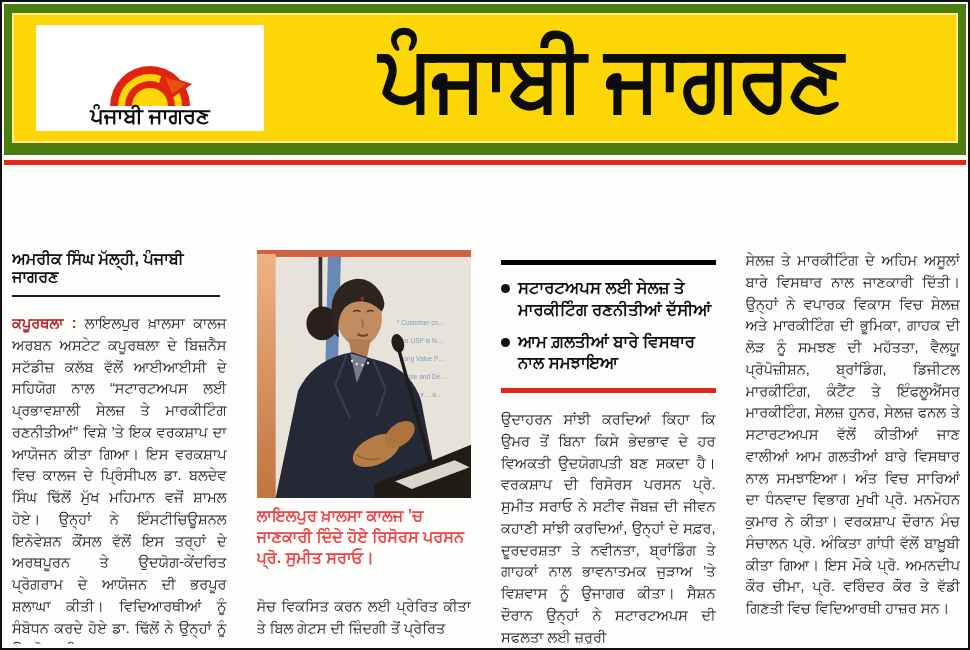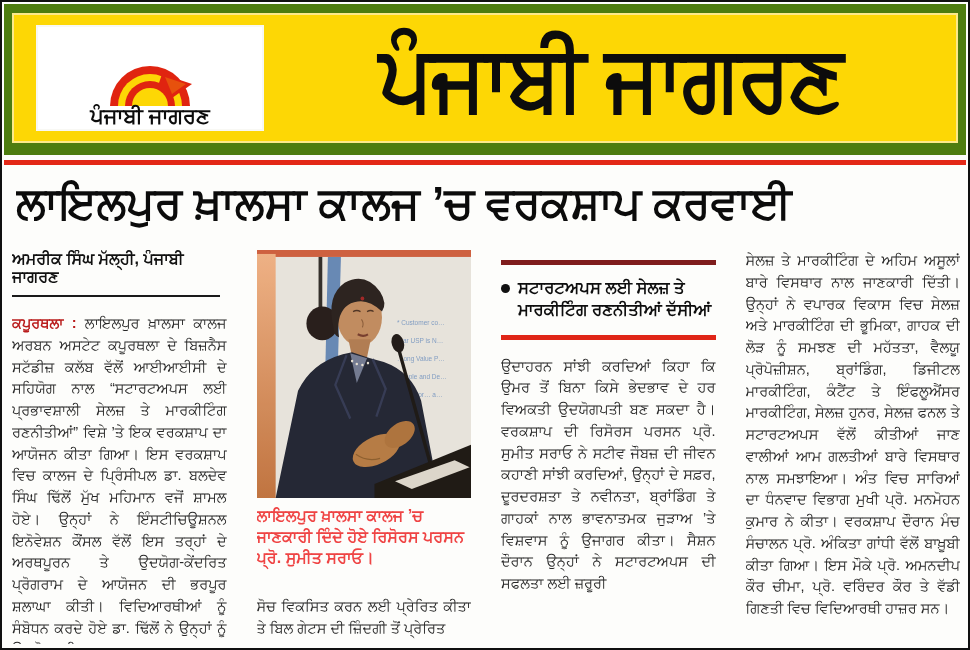--- a/index.html
+++ b/index.html
@@ -33,21 +33,21 @@
   .col{flex:1;min-width:0;overflow:hidden;position:relative;}
   .byline{font-weight:800;font-size:16px;color:#111;}
   .byline-rule{width:208px;border-bottom:2px solid #1a1a1a;margin:9px 0 16px;}
   p.body{margin:0;font-size:14.5px;line-height:1.5;text-align:justify;color:#262626;}
   p.body .lead{font-weight:800;color:#b91c1c;}
   
   .photo{width:100%;height:248px;display:block;background:#e9e6df;}
   .caption{margin-top:7px;font-weight:800;font-size:16px;line-height:1.32;color:#ef4444;}
   .col-photo p.body{margin-top:28px;}
   
-  .highlight-box{margin-top:10px;border-top:5px solid #7f1d1d;border-bottom:5px solid #e02517;
+  .highlight-box{margin-top:10px;border-top:5px solid #000000;border-bottom:5px solid #e02517;
     padding:12px 0 14px;}
   .hl-item{display:flex;gap:8px;font-weight:800;font-size:16.5px;line-height:1.32;
     color:#0e0e0e;margin-bottom:10px;}
   .hl-item:last-child{margin-bottom:0;}
   .hl-bullet{flex:0 0 9px;width:9px;height:9px;border-radius:50%;background:#111;
     margin-top:7px;}
   .col-highlight p.body{margin-top:16px;}
 </style>
 </head>
 <body>
@@ -65,21 +65,20 @@
           <polygon points="60,18 90,28 70,42 56,30" fill="#e02410"></polygon>
           <polygon points="63,21 84,28 70,38" fill="#fdd705" opacity="0.25"></polygon>
         </svg>
         <div class="logo-text">ਪੰਜਾਬੀ ਜਾਗਰਣ</div>
       </div>
       <div class="masthead-title">ਪੰਜਾਬੀ ਜਾਗਰਣ</div>
     </div>
   </div>
   <div class="red-rule"></div>
 
-  <h1 class="headline">ਲਾਇਲਪੁਰ ਖ਼ਾਲਸਾ ਕਾਲਜ ’ਚ ਵਰਕਸ਼ਾਪ ਕਰਵਾਈ</h1>
 
   <div class="columns">
 
     <div class="col">
       <div class="byline">ਅਮਰੀਕ ਸਿੰਘ ਮੱਲ੍ਹੀ, ਪੰਜਾਬੀ ਜਾਗਰਣ</div>
       <div class="byline-rule"></div>
       <p class="body"><strong class="lead">ਕਪੂਰਥਲਾ : </strong><span>ਲਾਇਲਪੁਰ ਖ਼ਾਲਸਾ ਕਾਲਜ ਅਰਬਨ ਅਸਟੇਟ ਕਪੂਰਥਲਾ ਦੇ ਬਿਜ਼ਨੈਸ ਸਟੱਡੀਜ਼ ਕਲੱਬ ਵੱਲੋਂ ਆਈਆਈਸੀ ਦੇ ਸਹਿਯੋਗ ਨਾਲ “ਸਟਾਰਟਅਪਸ ਲਈ ਪ੍ਰਭਾਵਸ਼ਾਲੀ ਸੇਲਜ਼ ਤੇ ਮਾਰਕੀਟਿੰਗ ਰਣਨੀਤੀਆਂ” ਵਿਸ਼ੇ ’ਤੇ ਇਕ ਵਰਕਸ਼ਾਪ ਦਾ ਆਯੋਜਨ ਕੀਤਾ ਗਿਆ। ਇਸ ਵਰਕਸ਼ਾਪ ਵਿਚ ਕਾਲਜ ਦੇ ਪ੍ਰਿੰਸੀਪਲ ਡਾ. ਬਲਦੇਵ ਸਿੰਘ ਢਿੱਲੋਂ ਮੁੱਖ ਮਹਿਮਾਨ ਵਜੋਂ ਸ਼ਾਮਲ ਹੋਏ। ਉਨ੍ਹਾਂ ਨੇ ਇੰਸਟੀਚਿਊਸ਼ਨਲ ਇਨੋਵੇਸ਼ਨ ਕੌਂਸਲ ਵੱਲੋਂ ਇਸ ਤਰ੍ਹਾਂ ਦੇ ਅਰਥਪੂਰਨ ਤੇ ਉਦਯੋਗ-ਕੇਂਦਰਿਤ ਪ੍ਰੋਗਰਾਮ ਦੇ ਆਯੋਜਨ ਦੀ ਭਰਪੂਰ ਸ਼ਲਾਘਾ ਕੀਤੀ। ਵਿਦਿਆਰਥੀਆਂ ਨੂੰ ਸੰਬੋਧਨ ਕਰਦੇ ਹੋਏ ਡਾ. ਢਿੱਲੋਂ ਨੇ ਉਨ੍ਹਾਂ ਨੂੰ ਉਦਯੋਗਪਤੀ</span></p>
     </div>
 
     <div class="col col-photo">
@@ -141,20 +140,24 @@
       <div class="caption">ਲਾਇਲਪੁਰ ਖ਼ਾਲਸਾ ਕਾਲਜ ’ਚ ਜਾਣਕਾਰੀ ਦਿੰਦੇ ਹੋਏ ਰਿਸੋਰਸ ਪਰਸਨ ਪ੍ਰੋ. ਸੁਮੀਤ ਸਰਾਓ।</div>
       <p class="body">ਸੋਚ ਵਿਕਸਿਤ ਕਰਨ ਲਈ ਪ੍ਰੇਰਿਤ ਕੀਤਾ ਤੇ ਬਿਲ ਗੇਟਸ ਦੀ ਜ਼ਿੰਦਗੀ ਤੋਂ ਪ੍ਰੇਰਿਤ</p>
     </div>
 
     <div class="col col-highlight">
       <div class="highlight-box">
         <div class="hl-item">
           <span class="hl-bullet"></span>
           <span>ਸਟਾਰਟਅਪਸ ਲਈ ਸੇਲਜ਼ ਤੇ ਮਾਰਕੀਟਿੰਗ ਰਣਨੀਤੀਆਂ ਦੱਸੀਆਂ</span>
         </div>
+        <div class="hl-item">
+          <span class="hl-bullet"></span>
+          <span>ਆਮ ਗ਼ਲਤੀਆਂ ਬਾਰੇ ਵਿਸਥਾਰ ਨਾਲ ਸਮਝਾਇਆ</span>
+        </div>
       </div>
       <p class="body">ਉਦਾਹਰਨ ਸਾਂਝੀ ਕਰਦਿਆਂ ਕਿਹਾ ਕਿ ਉਮਰ ਤੋਂ ਬਿਨਾ ਕਿਸੇ ਭੇਦਭਾਵ ਦੇ ਹਰ ਵਿਅਕਤੀ ਉਦਯੋਗਪਤੀ ਬਣ ਸਕਦਾ ਹੈ। ਵਰਕਸ਼ਾਪ ਦੀ ਰਿਸੋਰਸ ਪਰਸਨ ਪ੍ਰੋ. ਸੁਮੀਤ ਸਰਾਓ ਨੇ ਸਟੀਵ ਜੌਬਜ਼ ਦੀ ਜੀਵਨ ਕਹਾਣੀ ਸਾਂਝੀ ਕਰਦਿਆਂ, ਉਨ੍ਹਾਂ ਦੇ ਸਫ਼ਰ, ਦੂਰਦਰਸ਼ਤਾ ਤੇ ਨਵੀਨਤਾ, ਬ੍ਰਾਂਡਿੰਗ ਤੇ ਗਾਹਕਾਂ ਨਾਲ ਭਾਵਨਾਤਮਕ ਜੁੜਾਅ ’ਤੇ ਵਿਸ਼ਵਾਸ ਨੂੰ ਉਜਾਗਰ ਕੀਤਾ। ਸੈਸ਼ਨ ਦੌਰਾਨ ਉਨ੍ਹਾਂ ਨੇ ਸਟਾਰਟਅਪਸ ਦੀ ਸਫਲਤਾ ਲਈ ਜ਼ਰੂਰੀ</p>
     </div>
 
     <div class="col">
       <p class="body">ਸੇਲਜ਼ ਤੇ ਮਾਰਕੀਟਿੰਗ ਦੇ ਅਹਿਮ ਅਸੂਲਾਂ ਬਾਰੇ ਵਿਸਥਾਰ ਨਾਲ ਜਾਣਕਾਰੀ ਦਿੱਤੀ। ਉਨ੍ਹਾਂ ਨੇ ਵਪਾਰਕ ਵਿਕਾਸ ਵਿਚ ਸੇਲਜ਼ ਅਤੇ ਮਾਰਕੀਟਿੰਗ ਦੀ ਭੂਮਿਕਾ, ਗਾਹਕ ਦੀ ਲੋੜ ਨੂੰ ਸਮਝਣ ਦੀ ਮਹੱਤਤਾ, ਵੈਲਯੂ ਪ੍ਰੋਪੋਜ਼ੀਸ਼ਨ, ਬ੍ਰਾਂਡਿੰਗ, ਡਿਜੀਟਲ ਮਾਰਕੀਟਿੰਗ, ਕੰਟੈਂਟ ਤੇ ਇੰਫਲੂਐਂਸਰ ਮਾਰਕੀਟਿੰਗ, ਸੇਲਜ਼ ਹੁਨਰ, ਸੇਲਜ਼ ਫਨਲ ਤੇ ਸਟਾਰਟਅਪਸ ਵੱਲੋਂ ਕੀਤੀਆਂ ਜਾਣ ਵਾਲੀਆਂ ਆਮ ਗਲਤੀਆਂ ਬਾਰੇ ਵਿਸਥਾਰ ਨਾਲ ਸਮਝਾਇਆ। ਅੰਤ ਵਿਚ ਸਾਰਿਆਂ ਦਾ ਧੰਨਵਾਦ ਵਿਭਾਗ ਮੁਖੀ ਪ੍ਰੋ. ਮਨਮੋਹਨ ਕੁਮਾਰ ਨੇ ਕੀਤਾ। ਵਰਕਸ਼ਾਪ ਦੌਰਾਨ ਮੰਚ ਸੰਚਾਲਨ ਪ੍ਰੋ. ਅੰਕਿਤਾ ਗਾਂਧੀ ਵੱਲੋਂ ਬਾਖ਼ੂਬੀ ਕੀਤਾ ਗਿਆ। ਇਸ ਮੌਕੇ ਪ੍ਰੋ. ਅਮਨਦੀਪ ਕੌਰ ਚੀਮਾ, ਪ੍ਰੋ. ਵਰਿੰਦਰ ਕੌਰ ਤੇ ਵੱਡੀ ਗਿਣਤੀ ਵਿਚ ਵਿਦਿਆਰਥੀ ਹਾਜ਼ਰ ਸਨ।</p>
     </div>
 
   </div>
 </div>

